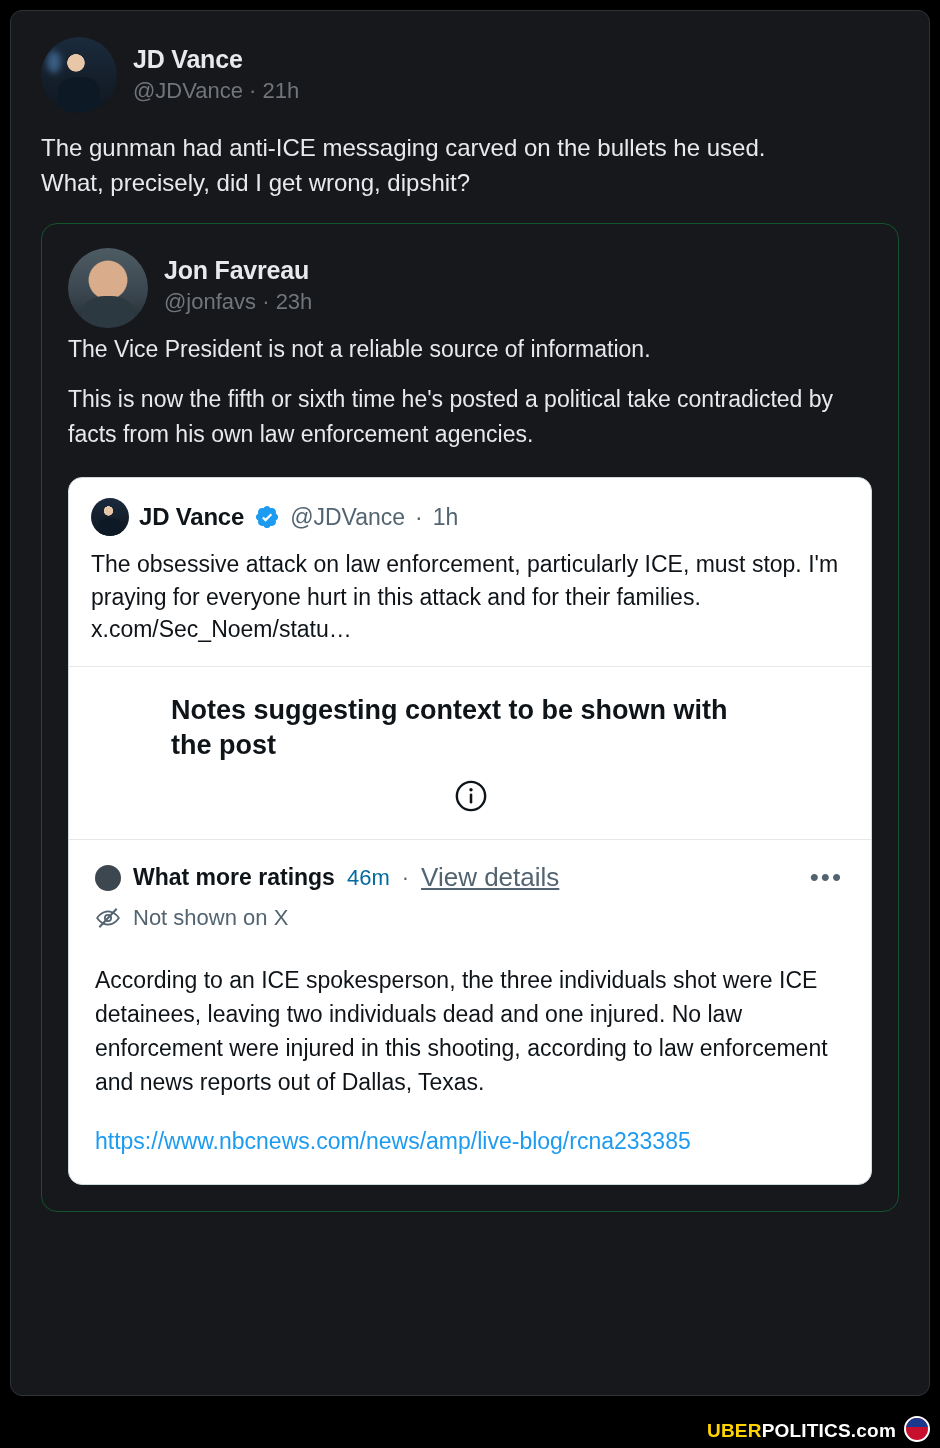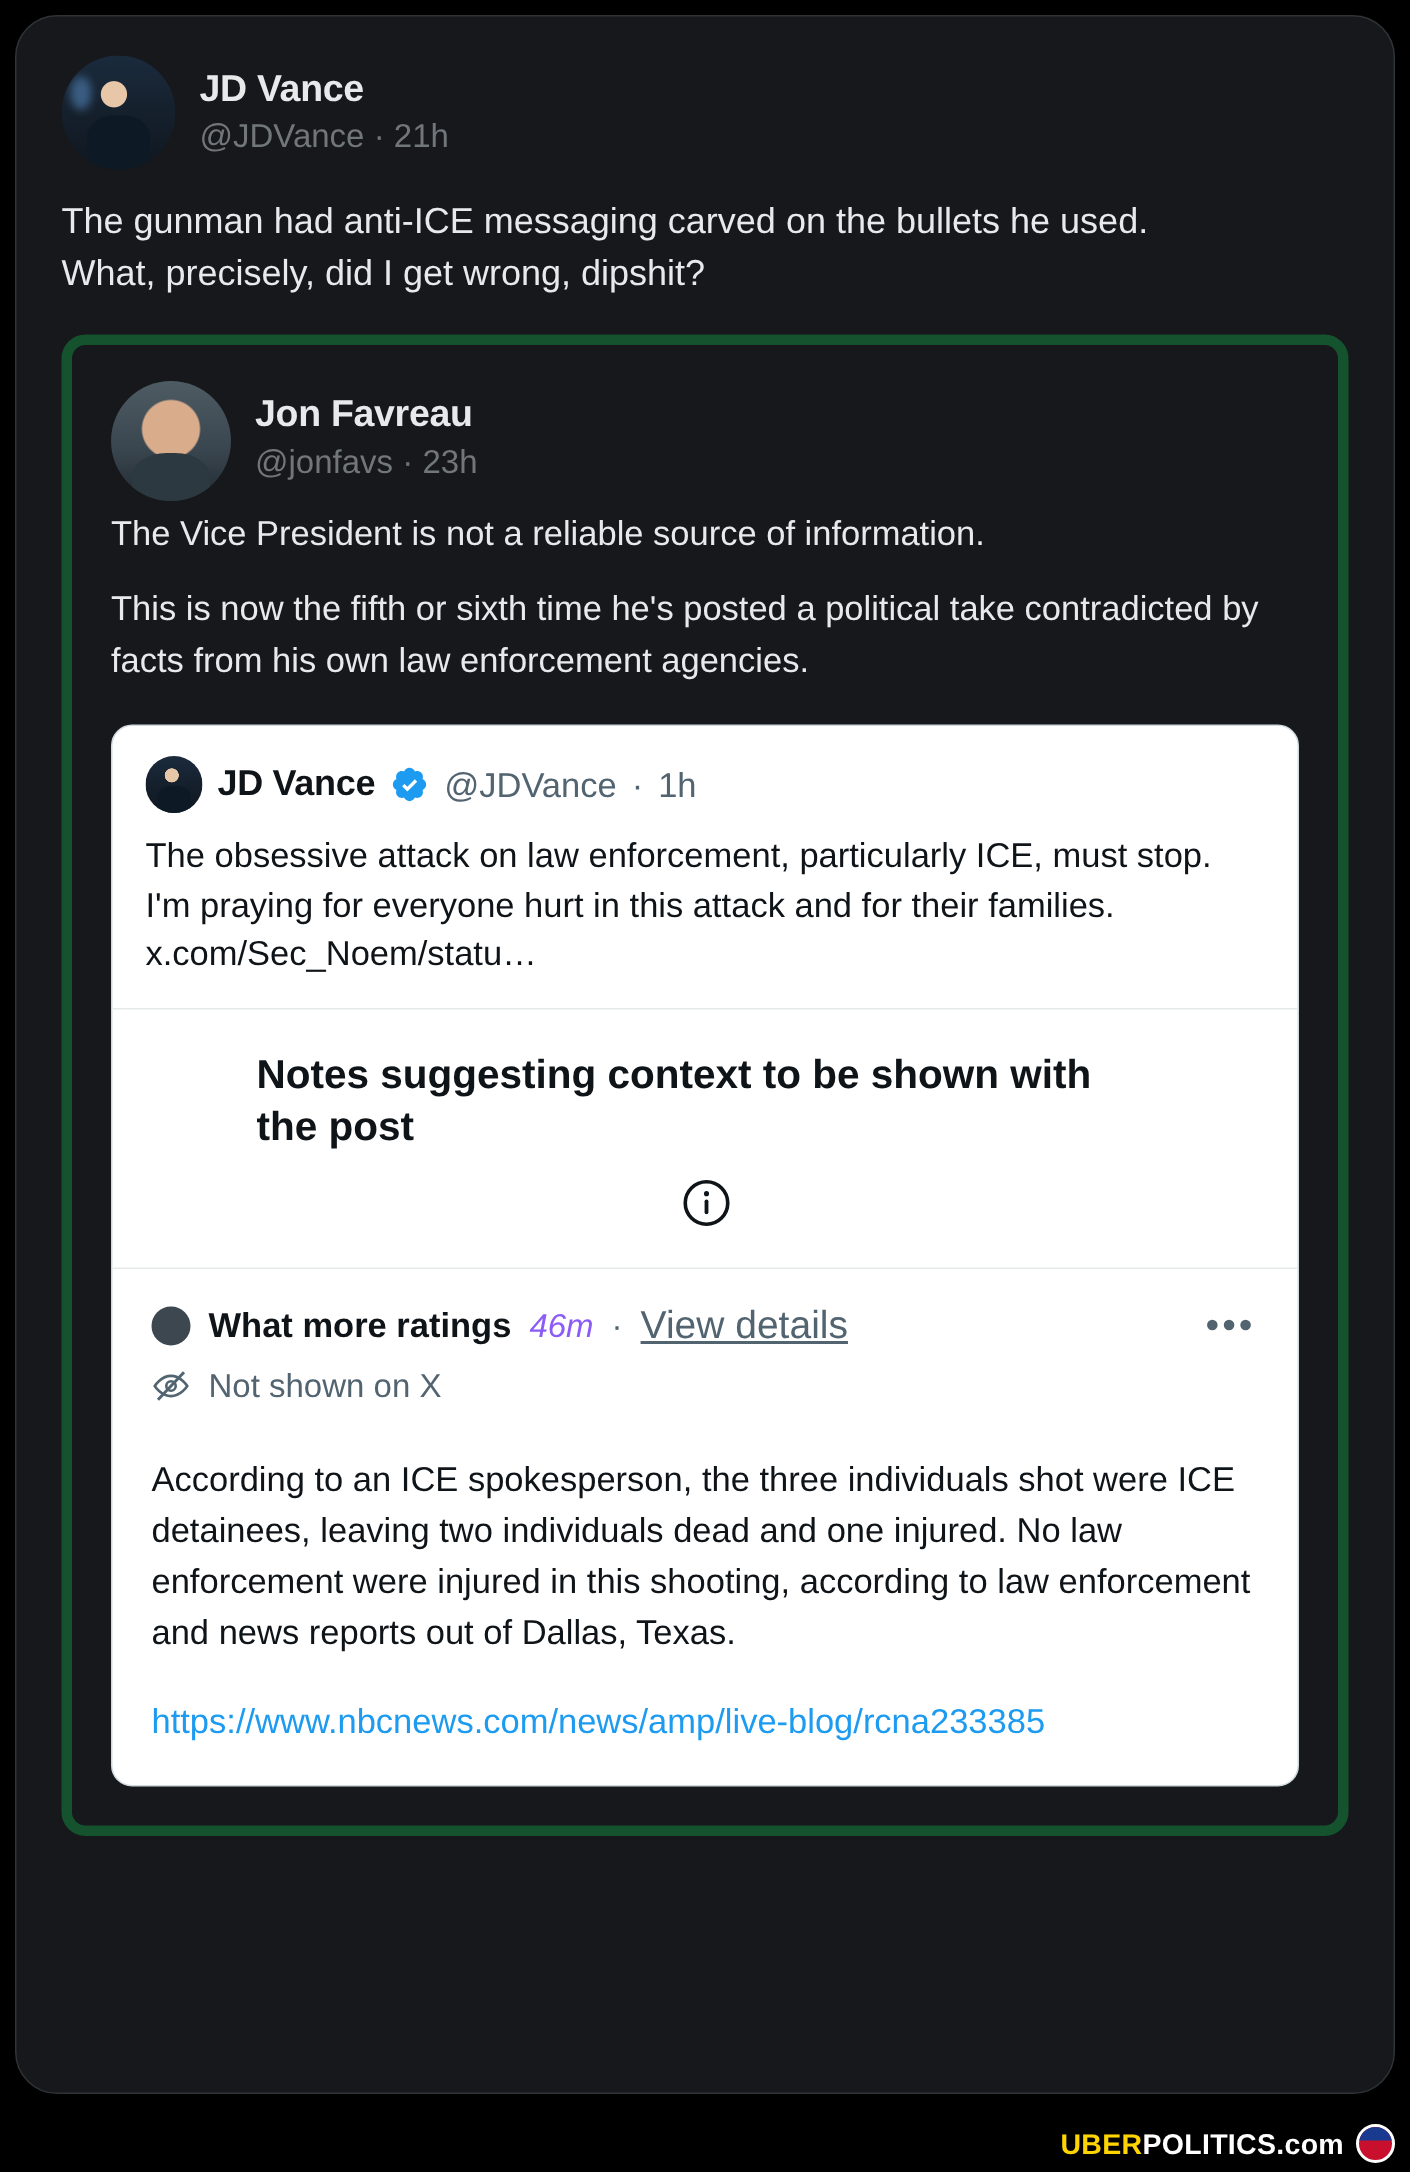--- a/index.html
+++ b/index.html
@@ -22,21 +22,21 @@
 
   
   .outer-card {
     position: absolute;
     left: 10px;
     top: 10px;
     width: 920px;
     height: 1386px;
     background: #16181c;
     border: 1px solid #2f3336;
-    border-radius: 28px;
+    border-radius: 12px;
     padding: 26px 30px 20px 30px;
   }
 
   
   .tweet-head {
     display: flex;
     align-items: flex-start;
     gap: 16px;
   }
   .avatar {
@@ -115,21 +115,21 @@
     color: #e7e9ea;
     font-size: 24px;
     line-height: 1.45;
     margin-top: 18px;
   }
   .tweet-body p { margin: 0; }
 
   
   .quote-card {
     margin-top: 22px;
-    border: 7px solid #14532d;
+    border: 1px solid #14532d;
     border-radius: 16px;
     padding: 24px 26px 26px 26px;
   }
   .quote-head {
     display: flex;
     align-items: flex-start;
     gap: 16px;
   }
   .quote-body {
     color: #e7e9ea;
@@ -242,22 +242,21 @@
     background: #3d4750;
     flex: 0 0 26px;
   }
   .rating-label {
     font-size: 23px;
     font-weight: bold;
     color: #0f1419;
   }
   .rating-time {
     font-size: 22px;
-    color: #8b5cf6;
-    font-style: italic;
+    color: #0369a1;
   }
   .rating-sep { font-size: 22px; color: #536471; }
   .view-details {
     font-size: 26px;
     color: #536471;
     text-decoration: underline;
     cursor: pointer;
   }
   .dots-menu {
     margin-left: auto;

